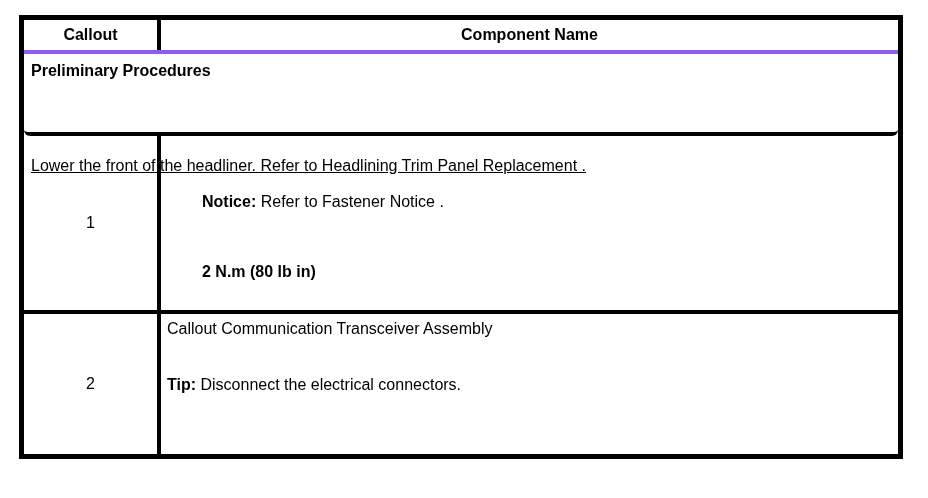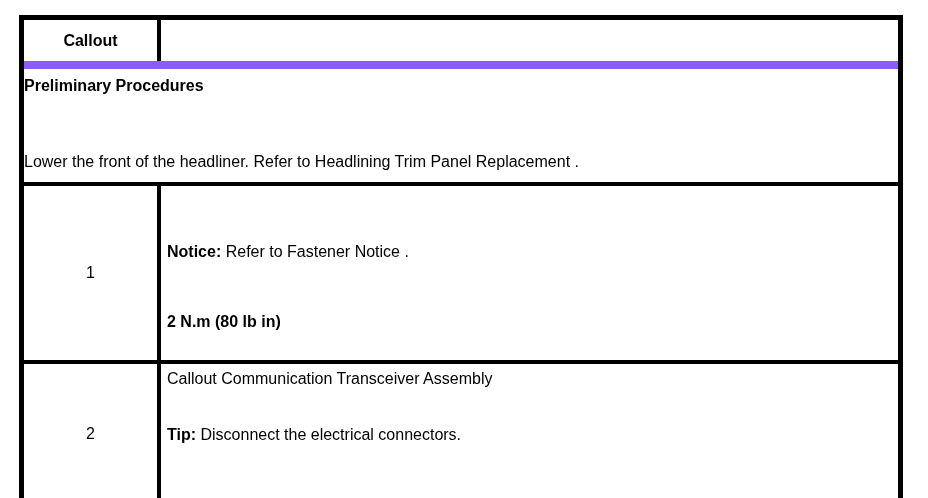--- a/index.html
+++ b/index.html
@@ -16,66 +16,68 @@
   .doc-table {
     position: absolute;
     left: 19px;
     top: 15px;
     width: 884px;
     border: 5px solid #000000;
     background: #ffffff;
   }
   .header-row {
     display: flex;
-    height: 49px;
-    border-bottom: 8px solid #8b5cf6;
+    height: 34px;
+    border-bottom: 4px solid #8b5cf6;
   }
   .callout-cell {
     width: 137px;
     border-right: 4px solid #000000;
     display: flex;
     align-items: center;
     justify-content: center;
   }
   .name-cell {
     flex: 1;
     display: flex;
     align-items: center;
     justify-content: center;
   }
   .header-cell { font-weight: bold; }
   .prelim-row {
-    height: 117px;
+    height: 82px;
     border-bottom: 4px solid #000000;
-    padding: 7px 4px 0 0;
+    padding: 7px 4px 0 7px;
+    border-radius: 6px;
   }
   .prelim-title { font-weight: bold; line-height: 19px; }
-  .prelim-text { margin-top: 57px; line-height: 19px; }
+  .prelim-text { margin-top: 76px; line-height: 19px; text-decoration: underline; }
   .body-row {
     display: flex;
     border-bottom: 4px solid #000000;
   }
   .row-1 { height: 178px; }
   .row-2 { height: 140px; border-bottom: none; }
   .content-cell {
     flex: 1;
     padding: 5px 6px 0 6px;
   }
   .line { line-height: 19px; }
-  .gap-51 { margin-top: 51px; }
+  .gap-51 { margin-top: 51px; margin-left: 35px; }
   .gap-49 { margin-top: 37px; }
   .bold { font-weight: bold; }
 </style>
 </head>
 <body>
 
 <div class="doc-table">
 
   <div class="header-row">
     <div class="callout-cell header-cell">Callout</div>
+    <div class="name-cell header-cell">Component Name</div>
   </div>
 
   <div class="prelim-row">
     <div class="prelim-title">Preliminary Procedures</div>
     <div class="prelim-text">Lower the front of the headliner. Refer to Headlining Trim Panel Replacement .</div>
   </div>
 
   <div class="body-row row-1">
     <div class="callout-cell">1</div>
     <div class="content-cell">

